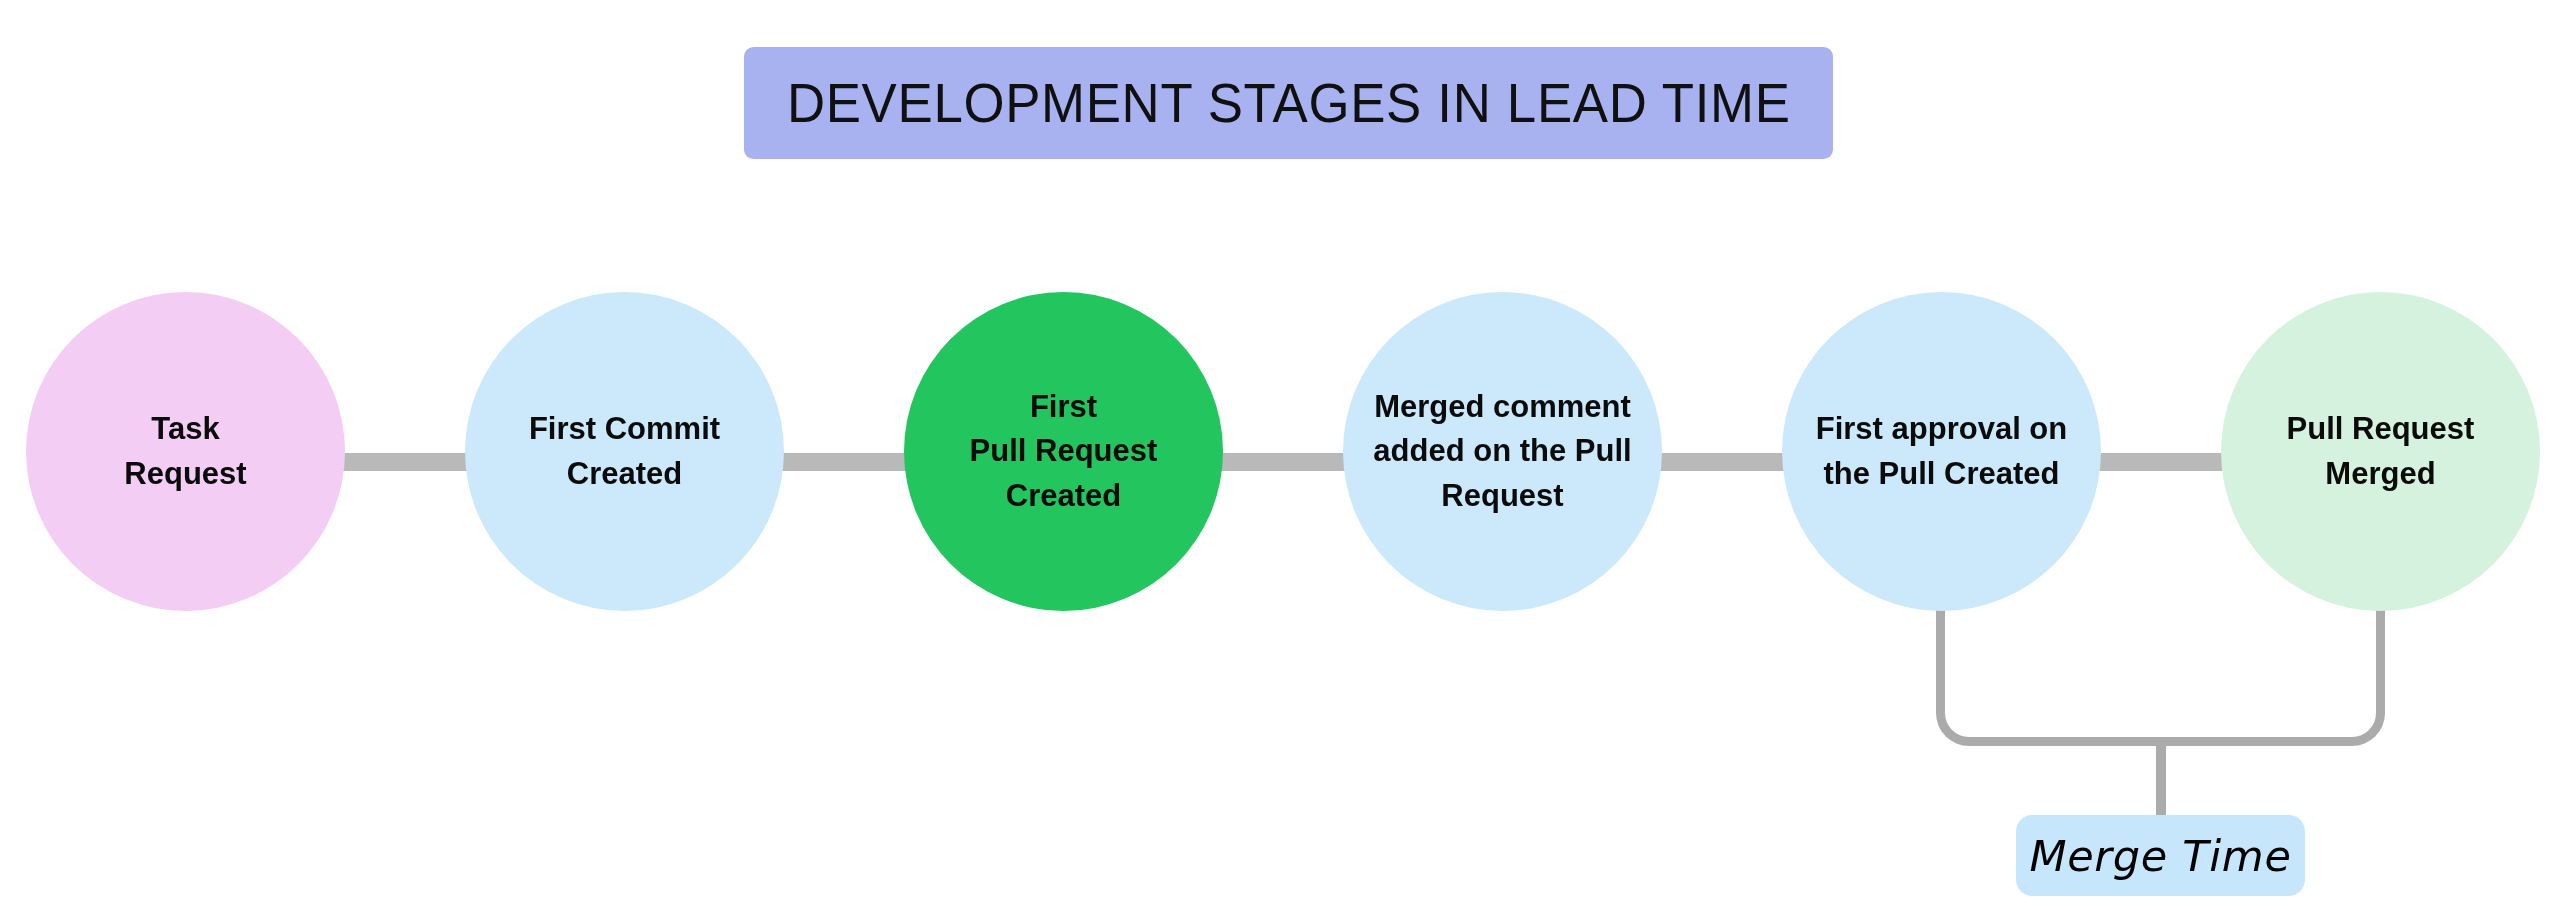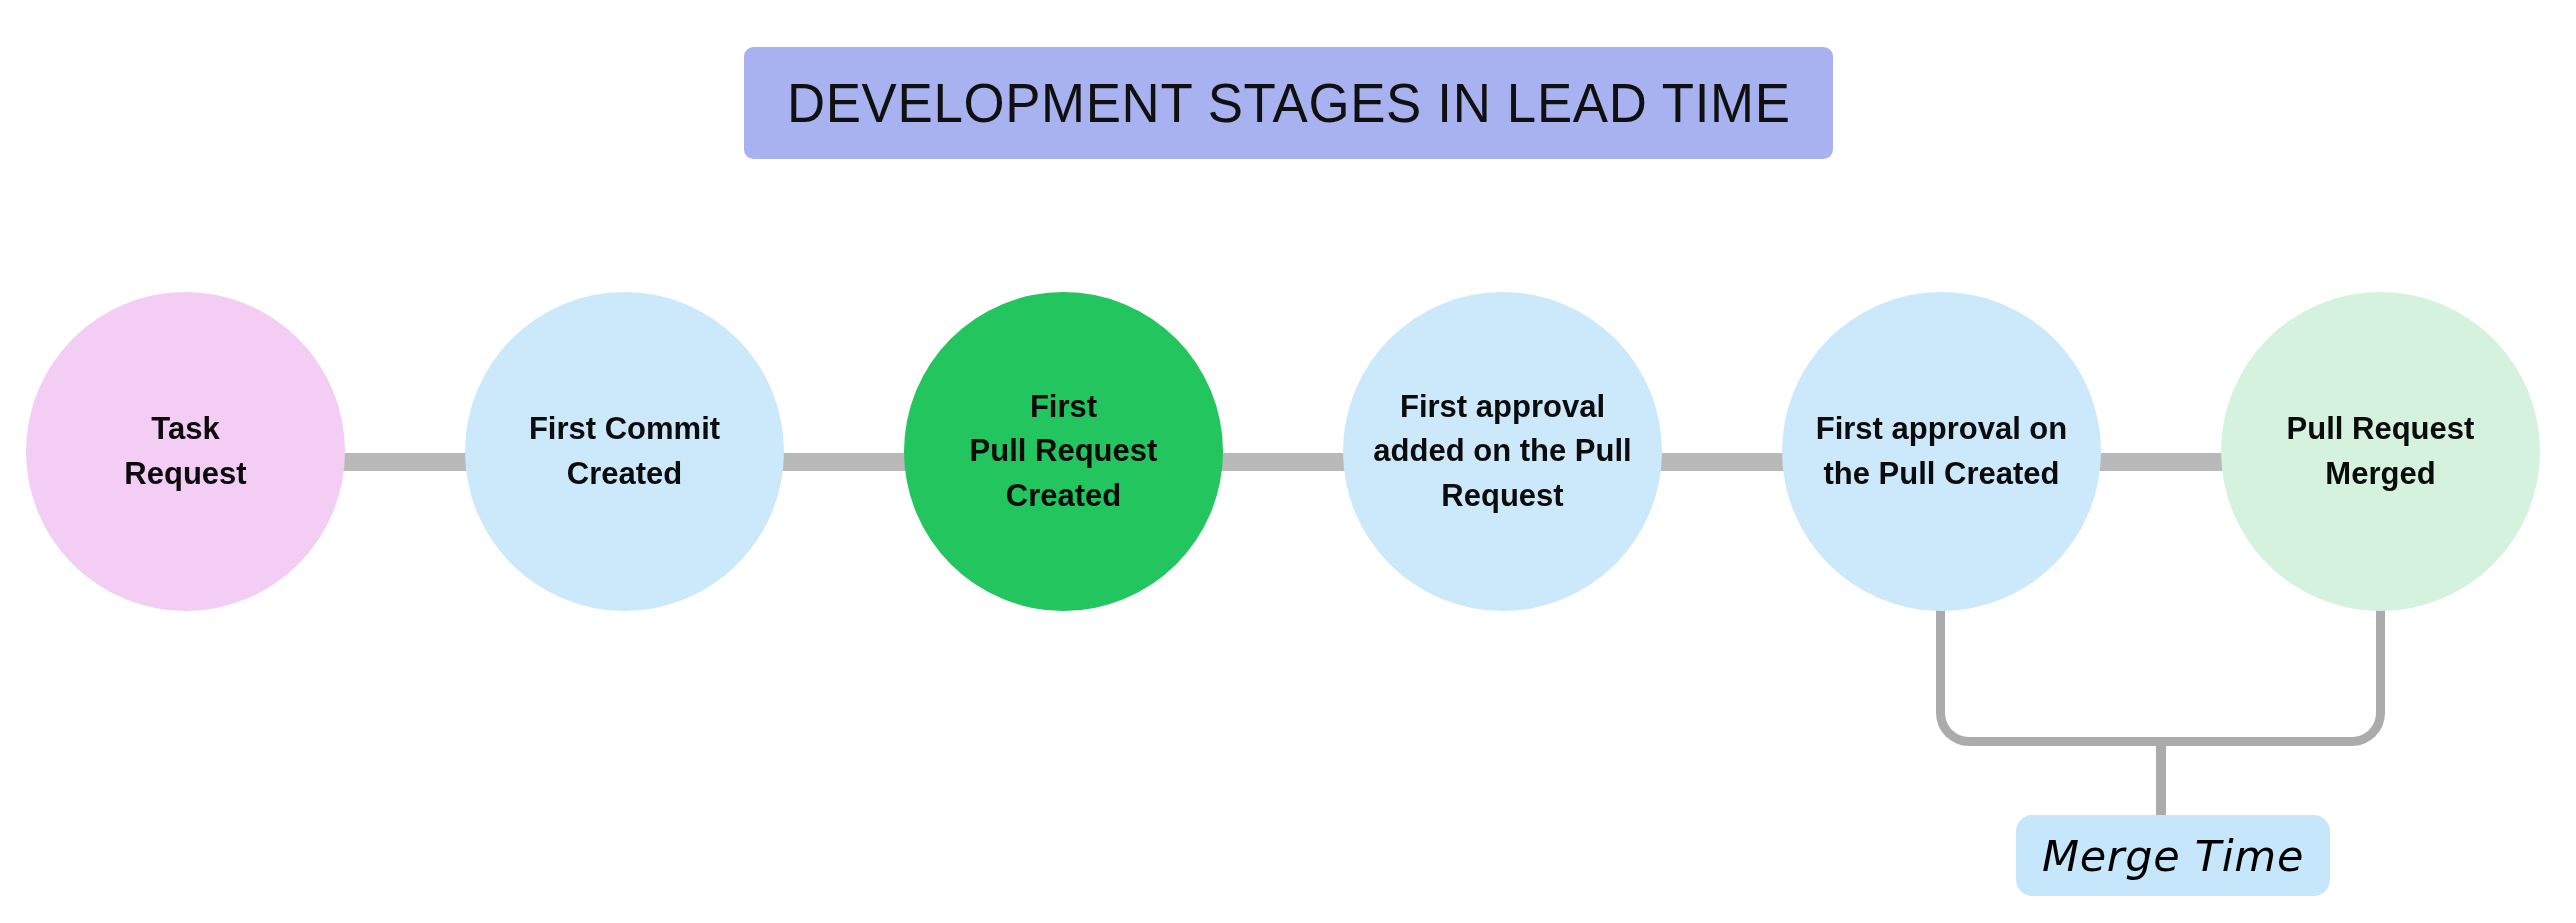--- a/index.html
+++ b/index.html
@@ -89,21 +89,21 @@
     left: 2156px; top: 745px;
     width: 9.6px; height: 71px;
     background: #ababab;
     z-index: 0;
   }
 
   
   .merge-box {
     position: absolute;
     left: 2016px; top: 815px;
-    width: 314px; height: 81px;
+    width: 289px; height: 81px;
     background: #c6e6fb;
     border-radius: 16.5px;
     display: flex; align-items: center; justify-content: center;
     z-index: 2;
   }
   .merge-label {
     font-family: "DejaVu Sans", sans-serif;
     font-style: italic;
     font-size: 43px;
     font-weight: 500;
@@ -134,21 +134,21 @@
   <div class="stage s2">
     <span class="stage-label">First Commit
 Created</span>
   </div>
   <div class="stage s3">
     <span class="stage-label">First
 Pull Request
 Created</span>
   </div>
   <div class="stage s4">
-    <span class="stage-label">First approval
+    <span class="stage-label">Merged comment
 added on the Pull
 Request</span>
   </div>
   <div class="stage s5">
     <span class="stage-label">First approval on
 the Pull Created</span>
   </div>
   <div class="stage s6">
     <span class="stage-label">Pull Request
 Merged</span>

